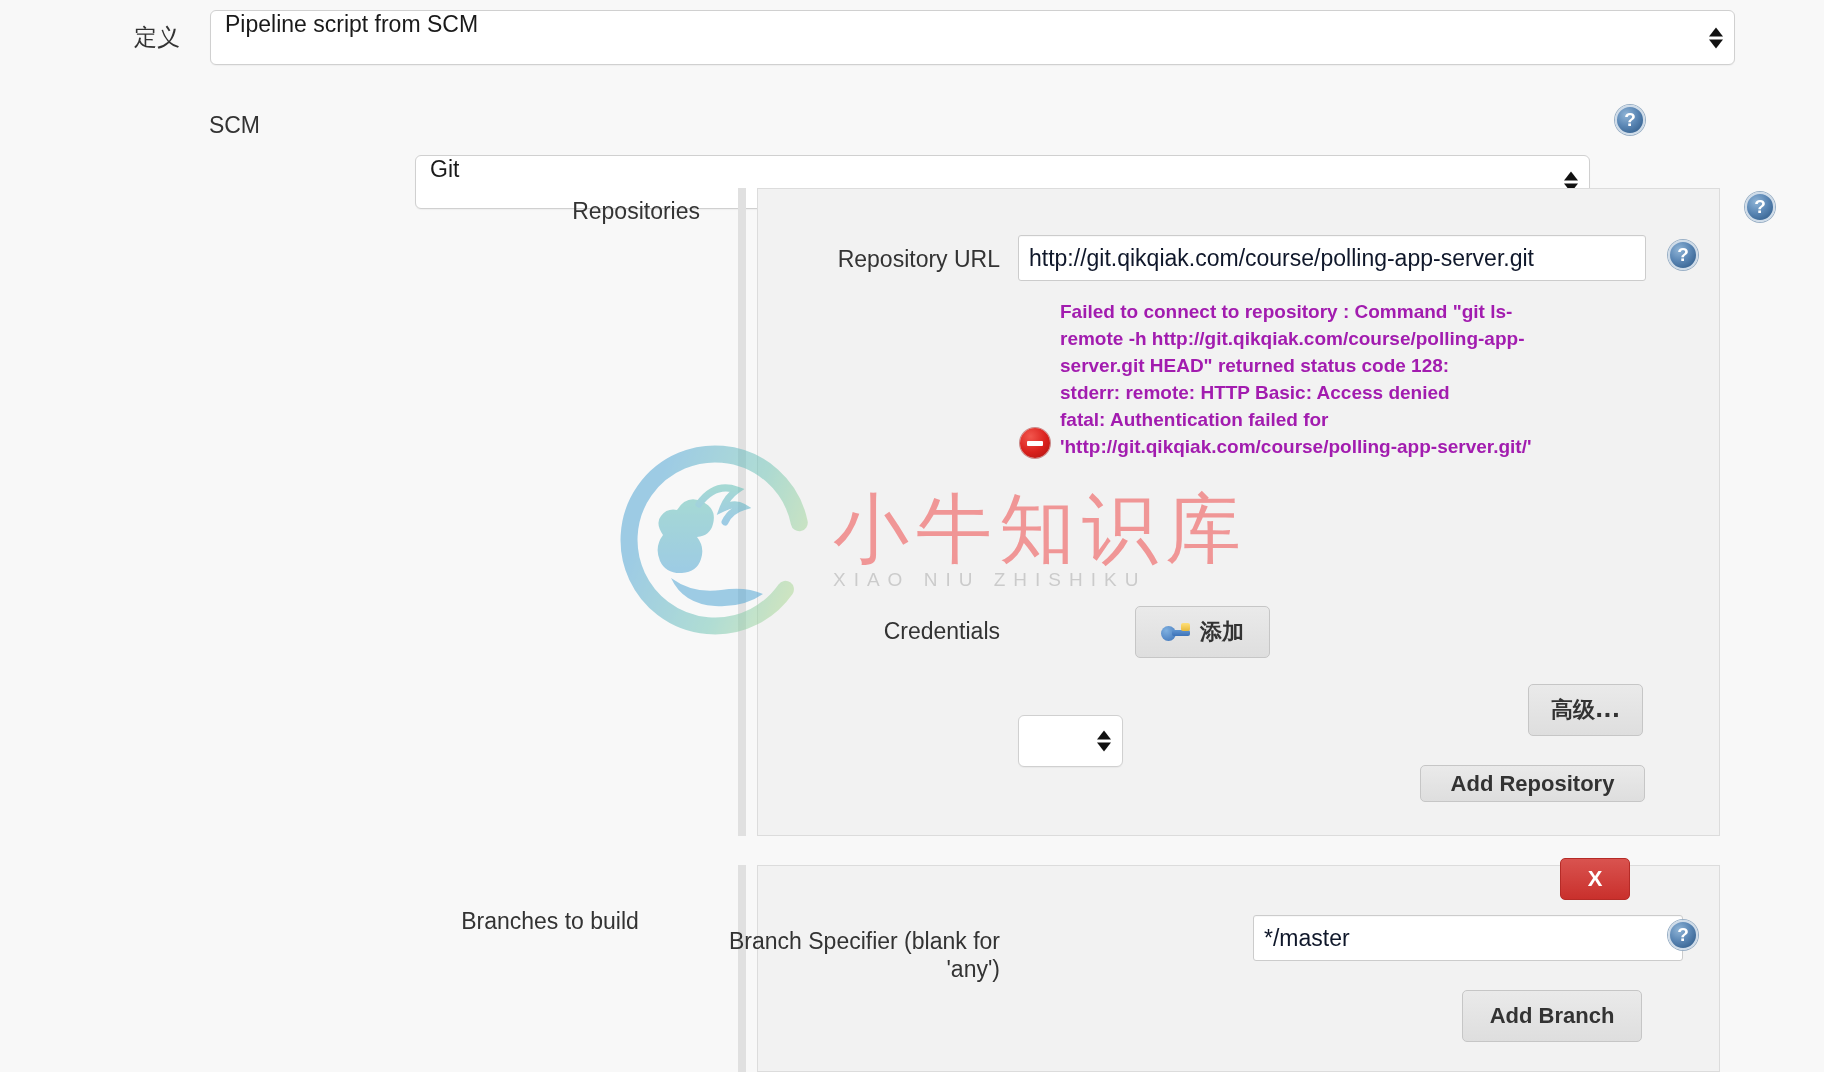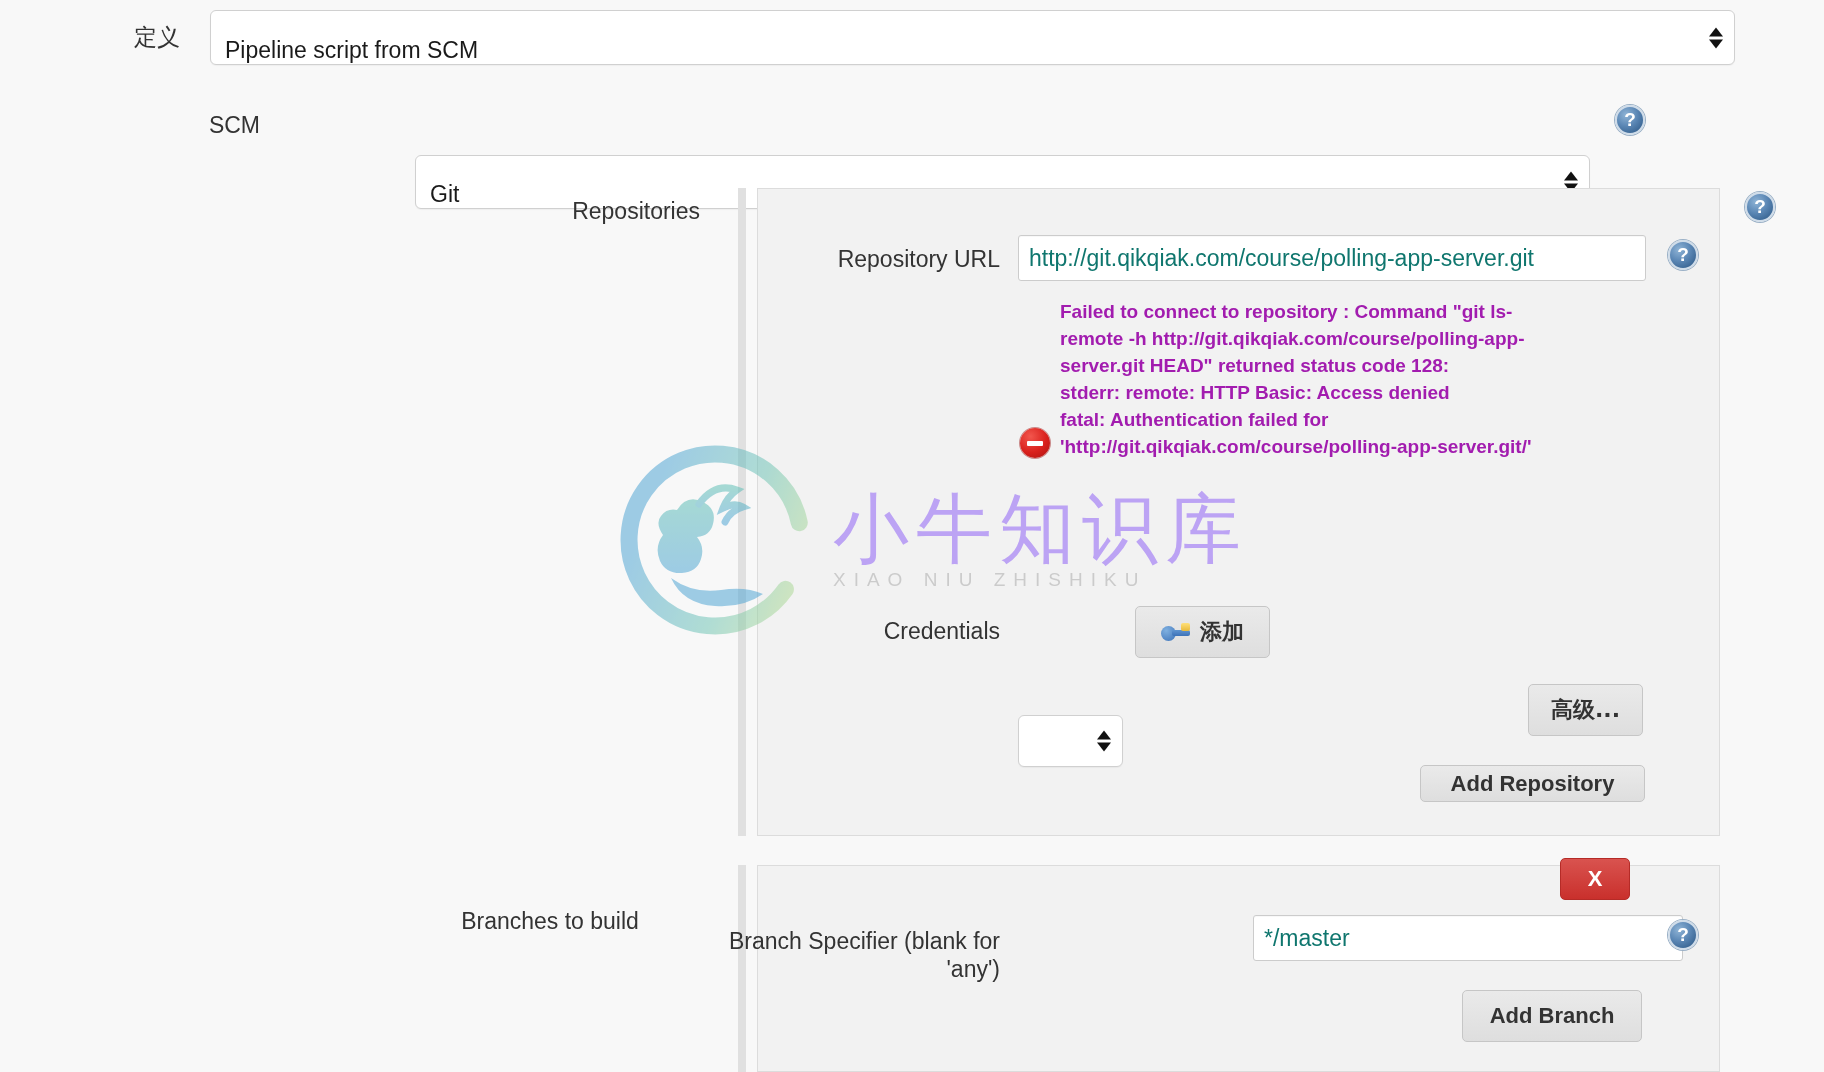--- a/index.html
+++ b/index.html
@@ -21,21 +21,21 @@
     position: absolute;
     left: 615px; top: 440px;
     width: 760px; height: 210px;
     opacity: .52;
     pointer-events: none;
     z-index: 4;
   }
   .wm-row { display: flex; align-items: center; }
   .wm-text { margin-left: 18px; }
   .wm-cn {
-    font-size: 76px; color: #8b5cf6;
+    font-size: 76px; color: #ef4444;
     letter-spacing: 7px; line-height: 1.05;
     font-family: "DejaVu Sans", sans-serif;
     font-weight: 300;
   }
   .wm-en {
     font-size: 19px; color: #a9a9a9;
     letter-spacing: 8px; margin-top: 0;
     font-family: "Liberation Sans", sans-serif;
   }
 
@@ -47,42 +47,42 @@
   }
   .lbl-cjk { font-family: "DejaVu Sans", sans-serif; }
 
   
   .select-box {
     position: relative;
     background: #fff;
     border: 1px solid #d0d0d0;
     border-radius: 6px;
     box-shadow: 0 1px 1px rgba(0,0,0,.04);
-    display: flex; align-items: flex-end;
+    display: flex; align-items: flex-start;
     padding: 0 34px 0 14px;
     color: #1a1a1a;
     font-size: 23px;
   }
   .spin {
     position: absolute; right: 11px; top: 50%;
     transform: translateY(-50%);
     display: flex; flex-direction: column;
     align-items: center; gap: 3px;
   }
   .spin i { display: block; width: 0; height: 0; }
   .spin .up   { border-left: 7px solid transparent; border-right: 7px solid transparent; border-bottom: 9px solid #111; }
   .spin .down { border-left: 7px solid transparent; border-right: 7px solid transparent; border-top: 9px solid #111; }
 
   
   .txt {
     background: #fff;
     border: 1px solid #ccc;
     border-radius: 3px;
     font-size: 23px;
-    color: #0f766e;
+    color: #0f172a;
     padding: 0 10px;
     display: flex; align-items: center;
     box-shadow: inset 0 1px 1px rgba(0,0,0,.03);
     font-family: "Liberation Sans", sans-serif;
   }
 
   
   .help {
     width: 30px; height: 30px; border-radius: 50%;
     background: radial-gradient(circle at 35% 30%, #8fb4d6 0%, #5b87b5 45%, #3f6b99 75%, #34597f 100%);

